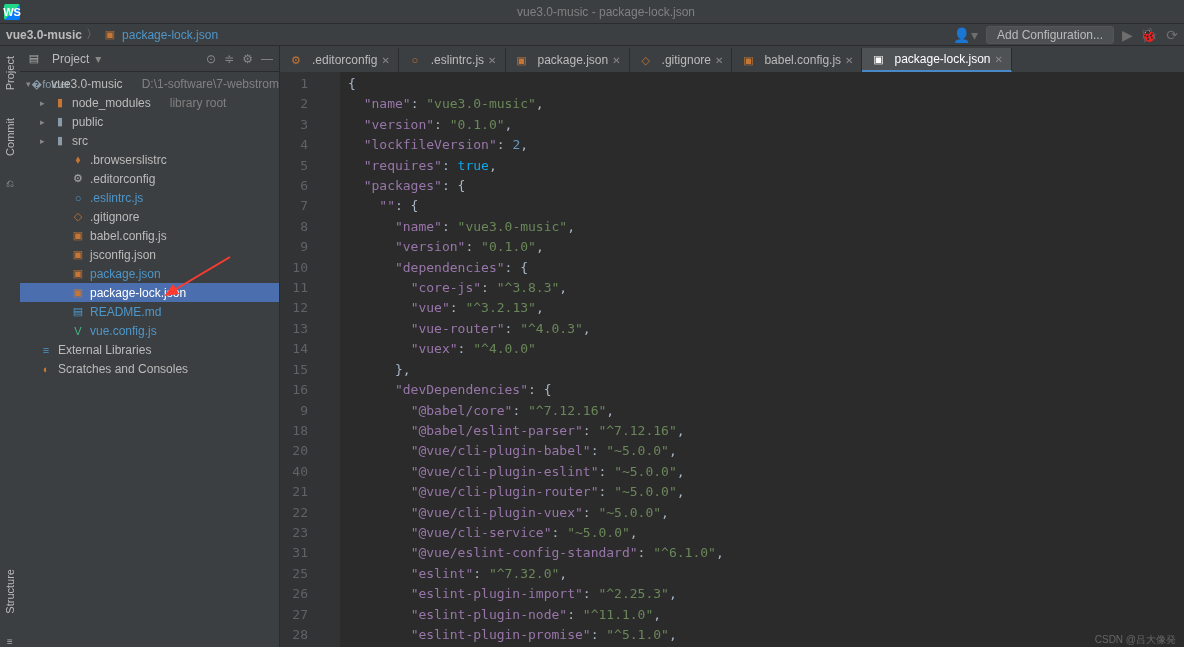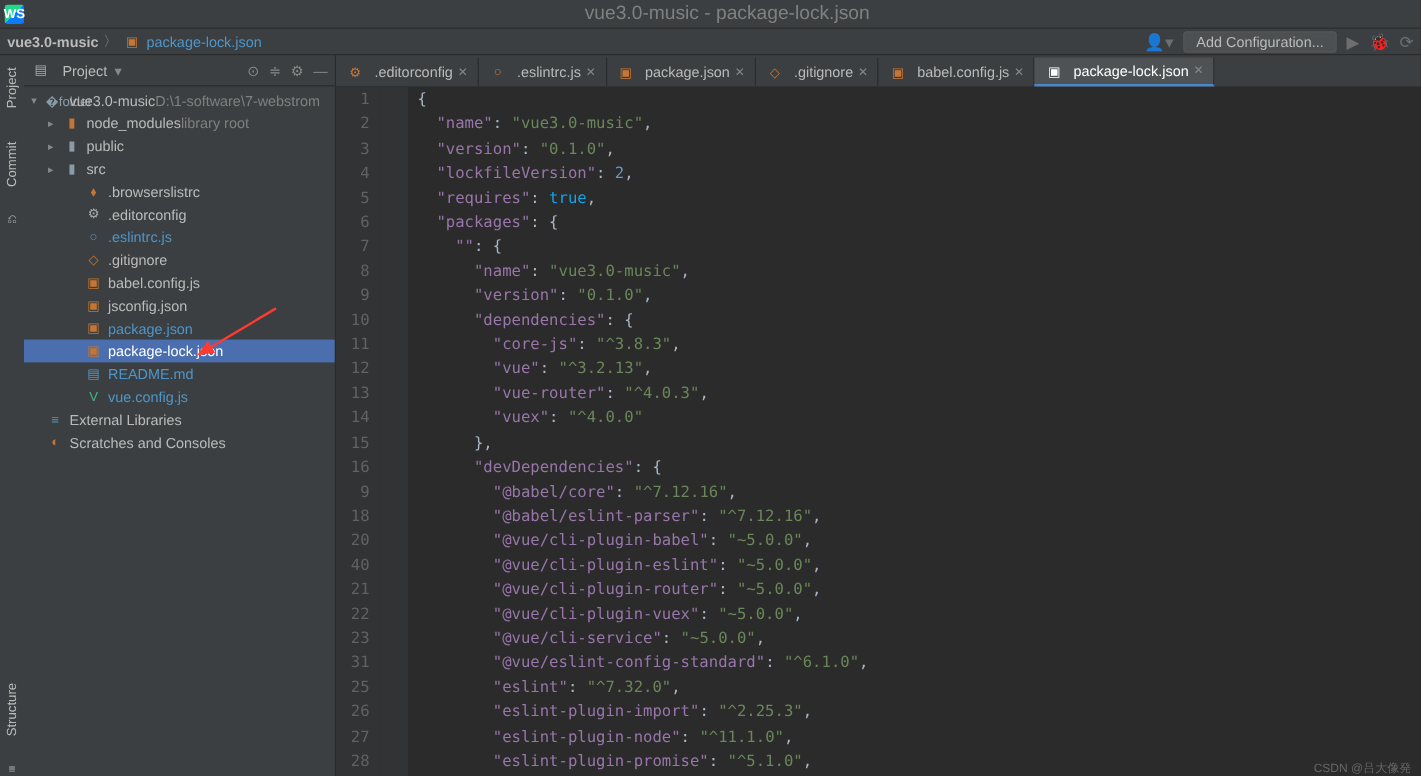--- a/index.html
+++ b/index.html
@@ -25,21 +25,21 @@
   .ws-logo {
     width: 16px; height: 16px;
     background: linear-gradient(135deg,#21d789 50%,#087cfa 50%);
     border-radius: 2px;
     margin-right: 8px;
     display:flex;align-items:center;justify-content:center;
     color:#fff;font-size:11px;font-weight:bold;
   }
   .menu-item { padding: 0 8px; color:#bbbbbb; cursor:pointer; }
   .menu-item:first-letter { text-decoration: underline; }
-  .title-zone { flex:1; text-align:center; color:#808080; font-size:16px; }
+  .title-zone { flex:1; text-align:center; color:#808080; font-size:12px; }
   
   .breadcrumb {
     display:flex; align-items:center;
     background:#3c3f41; height:22px;
     padding:0 6px;
     border-bottom:1px solid #2b2b2b;
   }
   .bc-project { font-weight:bold; color:#bbbbbb; }
   .bc-sep { margin:0 4px; color:#888; }
   .bc-file { color:#4e96c9; }
@@ -82,21 +82,21 @@
     white-space:nowrap;
   }
   .tree-row.selected { background:#4b6eaf; color:#ffffff; }
   .tree-row.selected .fname { color:#ffffff; }
   .indent-1 { padding-left:20px; }
   .indent-2 { padding-left:38px; }
   .exp { width:12px; color:#888; font-size:9px; }
   .ficon { width:16px; text-align:center; margin-right:4px; font-size:11px; }
   .fname { color:#bbbbbb; }
   .fname.blue { color:#4e96c9; }
-  .fpath { color:#808080; margin-left:0; }
+  .fpath { color:#808080; margin-left:19px; }
   
   .editor-wrap { flex:1; display:flex; flex-direction:column; background:#2b2b2b; }
   .tabstrip { display:flex; background:#3c3f41; height:26px; align-items:flex-end; }
   .tab {
     display:flex; align-items:center; gap:4px;
     padding:4px 8px; height:24px;
     color:#bbbbbb; font-size:12px;
     border-right:1px solid #2b2b2b;
   }
   .tab.active {

